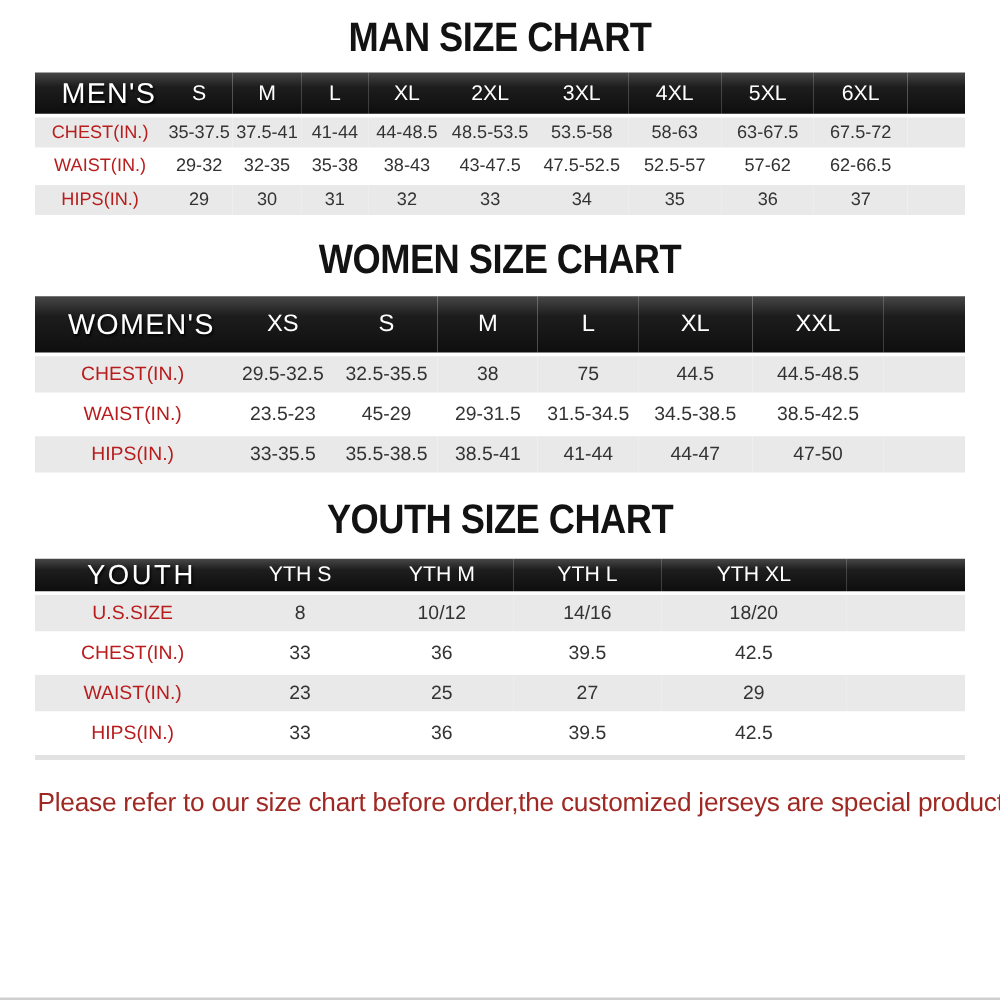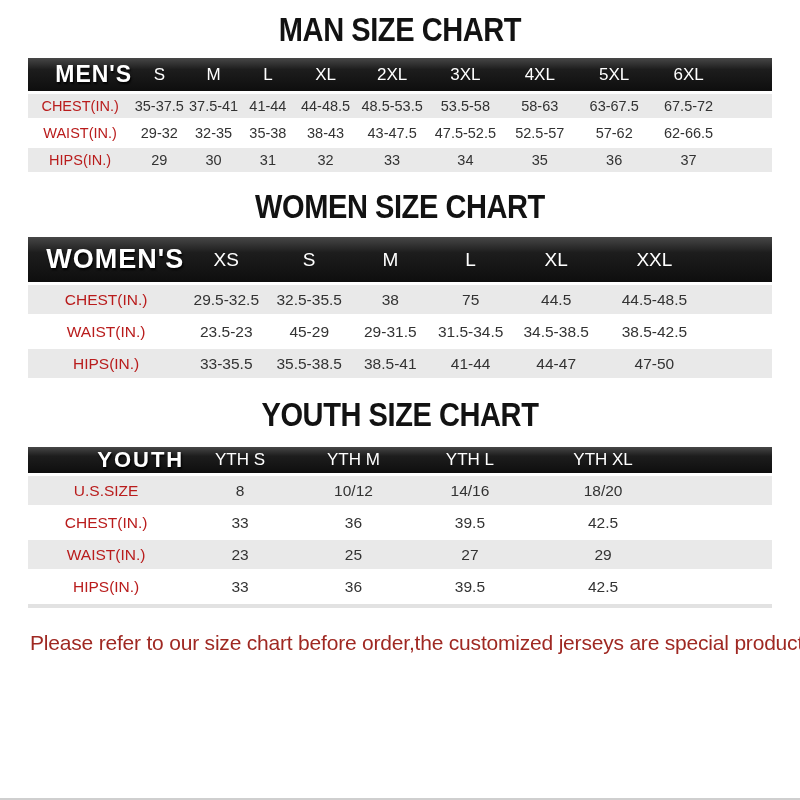--- a/index.html
+++ b/index.html
@@ -41,29 +41,29 @@
   .s0 .size-table { margin-top: 7px; }
   .s1 .size-table { margin-top: 9px; }
   .s2 .size-table { margin-top: 11px; }
 
   thead th {
     background: linear-gradient(180deg, #474747 0%, #1d1d1d 35%, #0e0e0e 100%);
     color: #ffffff; font-weight: normal; padding: 0;
     vertical-align: middle; text-align: center;
   }
   th.group-label {
-    text-align: right; padding-left: 14px; font-weight: 700;
+    text-align: center; padding-left: 14px; font-weight: 400;
     letter-spacing: 1px; white-space: nowrap;
     text-shadow: 1px 2px 2px rgba(0,0,0,0.95);
   }
   .s0 thead th { height: 33px; font-size: 17px; }
   .s1 thead th { height: 45px; font-size: 19px; }
   .s2 thead th { height: 25px; font-size: 17px; }
   .s0 th.group-label { font-size: 23px; }
-  .s1 th.group-label { font-size: 27px; }
+  .s1 th.group-label { font-size: 23px; }
   .s2 th.group-label { font-size: 22px; letter-spacing: 2px; }
 
   tbody td {
     text-align: center; vertical-align: middle; padding: 0;
     color: #333333; background: #ffffff;
   }
   tbody td.row-label { color: #b91c1c; }
   tbody tr:nth-child(odd) td { background: #e9e9e9; }
   .s0 tbody td { height: 24px; font-size: 14.5px; }
   .s1 tbody td { height: 29px; font-size: 15.5px; }

